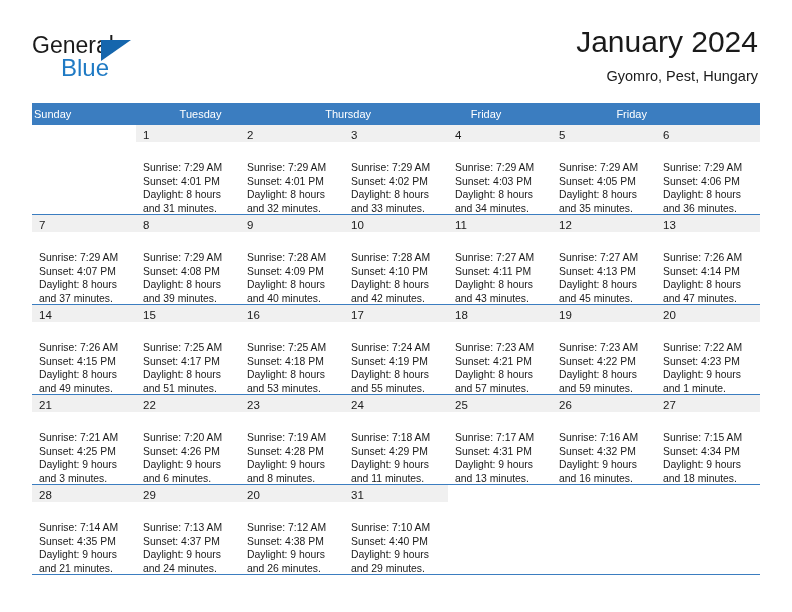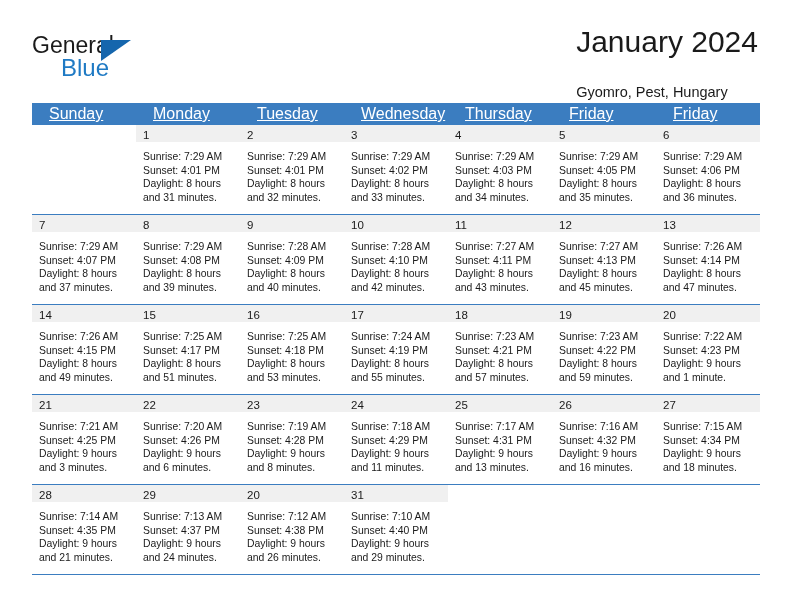--- a/index.html
+++ b/index.html
@@ -60,59 +60,59 @@
     width: 0;
     height: 0;
     border-left: 30px solid #1566ad;
     border-bottom: 21px solid transparent;
   }
 
   .title-block {
     position: absolute;
     right: 0;
     top: 0;
+    text-align: right;
   }
   .cal-title {
     font-size: 30px;
     font-weight: normal;
     color: #1a1a1a;
     line-height: 36px;
     white-space: nowrap;
   }
   .cal-subtitle {
     font-size: 14.5px;
     color: #1a1a1a;
     line-height: 20px;
-    margin-top: 22px;
+    margin-top: 6px;
     white-space: nowrap;
   }
 
   
   .calendar {
     position: absolute;
     left: 32px;
     top: 103px;
     width: 728px;
   }
   .weekday-row {
     display: flex;
     width: 100%;
     background: #3b7dc0;
     height: 22px;
   }
   .weekday {
     flex: 1 1 0;
     color: #ffffff;
-    font-size: 16px;
+    font-size: 11px;
     line-height: 22px;
-    padding-left: 17px;
+    padding-left: 2px;
     box-sizing: border-box;
     white-space: nowrap;
     overflow: hidden;
-    text-decoration: underline;
   }
 
   .week-row {
     display: flex;
     width: 100%;
     border-top: 1px solid #3b7dc0;
     box-sizing: border-box;
   }
   .week-row:first-of-type {
     border-top: none;
@@ -131,21 +131,21 @@
     box-sizing: border-box;
     padding-left: 7px;
   }
   .day-number {
     font-size: 11.5px;
     line-height: 17px;
     color: #1a1a1a;
     display: inline-block;
   }
   .day-info {
-    padding: 8px 4px 0 7px;
+    padding: 19px 4px 0 7px;
   }
   .info-line {
     font-size: 10.4px;
     line-height: 13.6px;
     color: #1a1a1a;
     white-space: nowrap;
   }
   .day-cell.blank .day-number-band {
     background: #ffffff;
   }
@@ -172,23 +172,21 @@
       <div class="cal-title">January 2024</div>
       <div class="cal-subtitle">Gyomro, Pest, Hungary</div>
     </div>
 
   </div>
 
   <div class="calendar">
 
     <div class="weekday-row">
       <div class="weekday">Sunday</div>
-      <div class="weekday">Monday</div>
       <div class="weekday">Tuesday</div>
-      <div class="weekday">Wednesday</div>
       <div class="weekday">Thursday</div>
       <div class="weekday">Friday</div>
       <div class="weekday">Friday</div>
     </div>
 
     <div id="weeks-container">
         <div class="week-row">
           <div class="day-cell blank">
             <div class="day-number-band"><span class="day-number"></span></div>
           </div>

